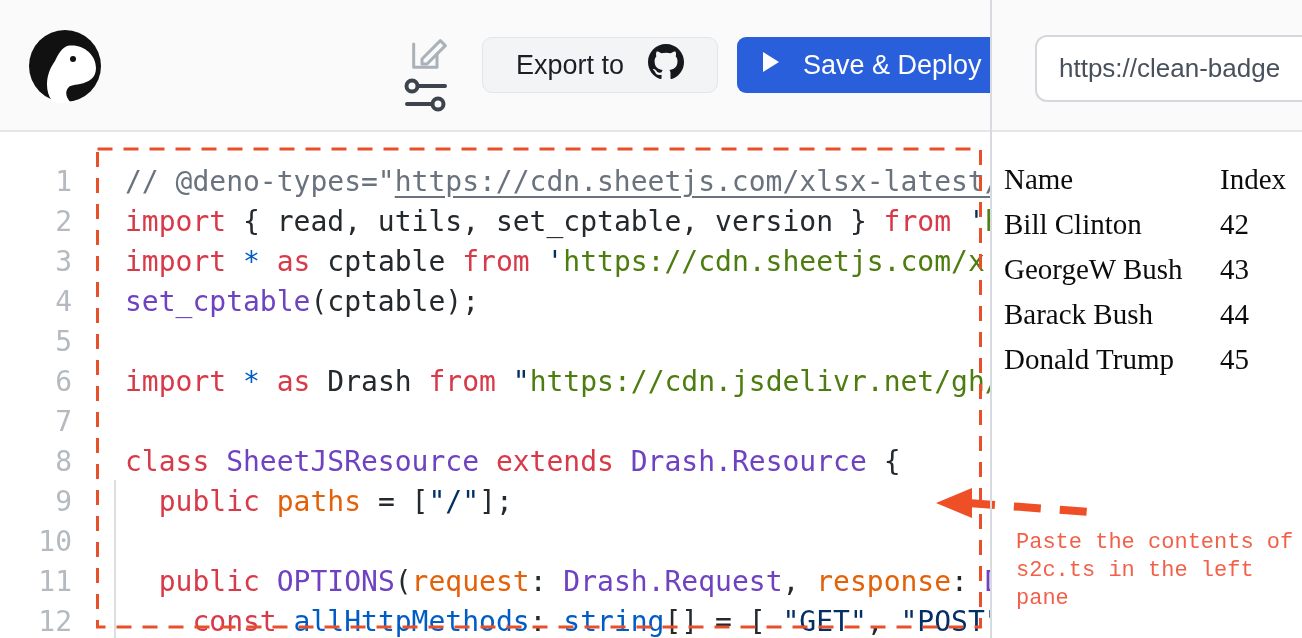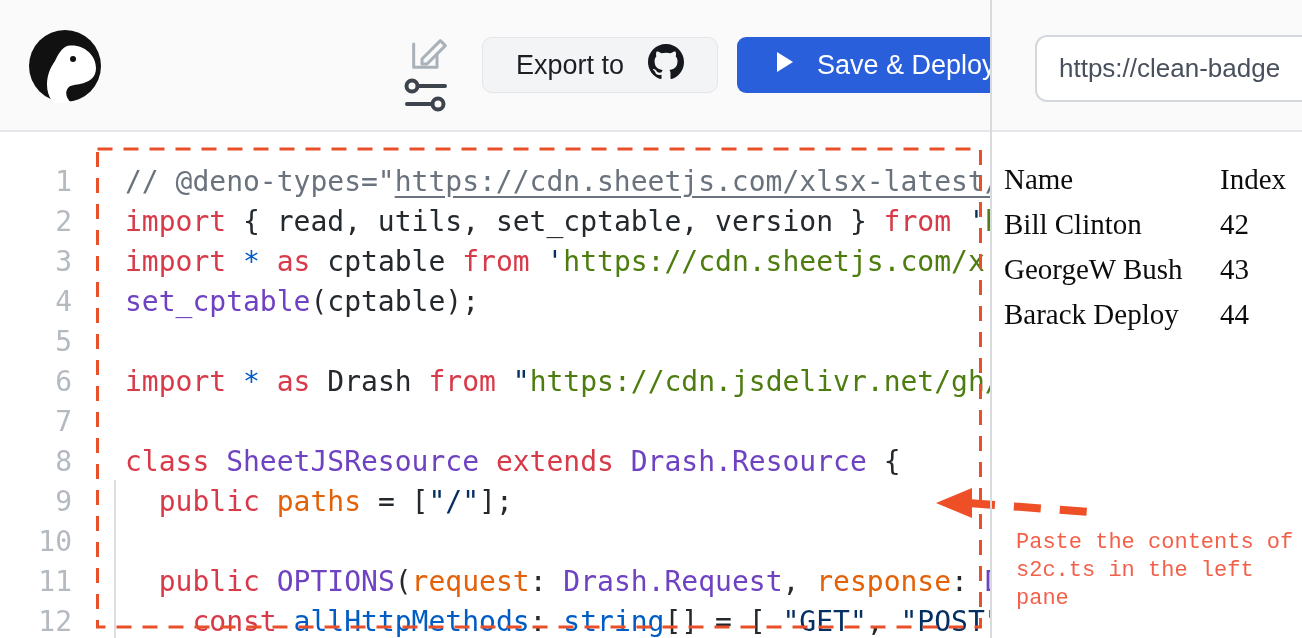--- a/index.html
+++ b/index.html
@@ -21,21 +21,21 @@
   .icon-tune { position:absolute; left:403px; top:78px; }
   .btn-export {
     position:absolute; left:482px; top:37px; width:236px; height:56px;
     background:#f3f4f6; border:1px solid #e3e5e9; border-radius:10px;
     display:flex; align-items:center; justify-content:center; gap:24px;
     font-size:27px; color:#1b1f24; cursor:pointer;
   }
   .save-clip { position:absolute; left:737px; top:37px; width:254px; height:56px; overflow:hidden; }
   .btn-save {
     width:284px; height:56px; background:#2a5fdb; border:none; border-radius:9px;
-    display:flex; align-items:center; gap:22px; padding-left:38px;
+    display:flex; align-items:center; gap:22px; padding-left:24px;
     font-size:27px; color:#ffffff; font-family:"Liberation Sans", sans-serif; cursor:pointer;
   }
   .url-input {
     position:absolute; left:1035px; top:35px; width:300px; height:67px;
     background:#ffffff; border:2px solid #d4d8dc; border-radius:12px;
     font-size:26px; color:#47505c; padding-left:22px;
     font-family:"Liberation Sans", sans-serif; outline:none;
   }
   
   .pane-divider { position:absolute; left:990px; top:0; width:2px; height:638px; background:#d7dade; }
@@ -157,22 +157,26 @@
     <tbody id="table-body">
         <tr>
           <td class="col-name">Bill Clinton</td>
           <td>42</td>
         </tr>
         <tr>
           <td class="col-name">GeorgeW Bush</td>
           <td>43</td>
         </tr>
         <tr>
-          <td class="col-name">Barack Deploy</td>
+          <td class="col-name">Barack Bush</td>
           <td>44</td>
+        </tr>
+        <tr>
+          <td class="col-name">Donald Trump</td>
+          <td>45</td>
         </tr>
       </tbody>
   </table>
 
   <svg class="anno-overlay" width="1302" height="638" viewBox="0 0 1302 638">
     <rect x="97.5" y="149" width="883" height="478" fill="none" stroke="#e8502a" stroke-width="3" stroke-dasharray="15 11"></rect>
     <line x1="968" y1="503" x2="1102" y2="513" stroke="#ee4f26" stroke-width="8" stroke-dasharray="27 19"></line>
     <polygon points="936,503 972,488 972,518" fill="#ee4f26"></polygon>
   </svg>
   <div class="anno-text">

